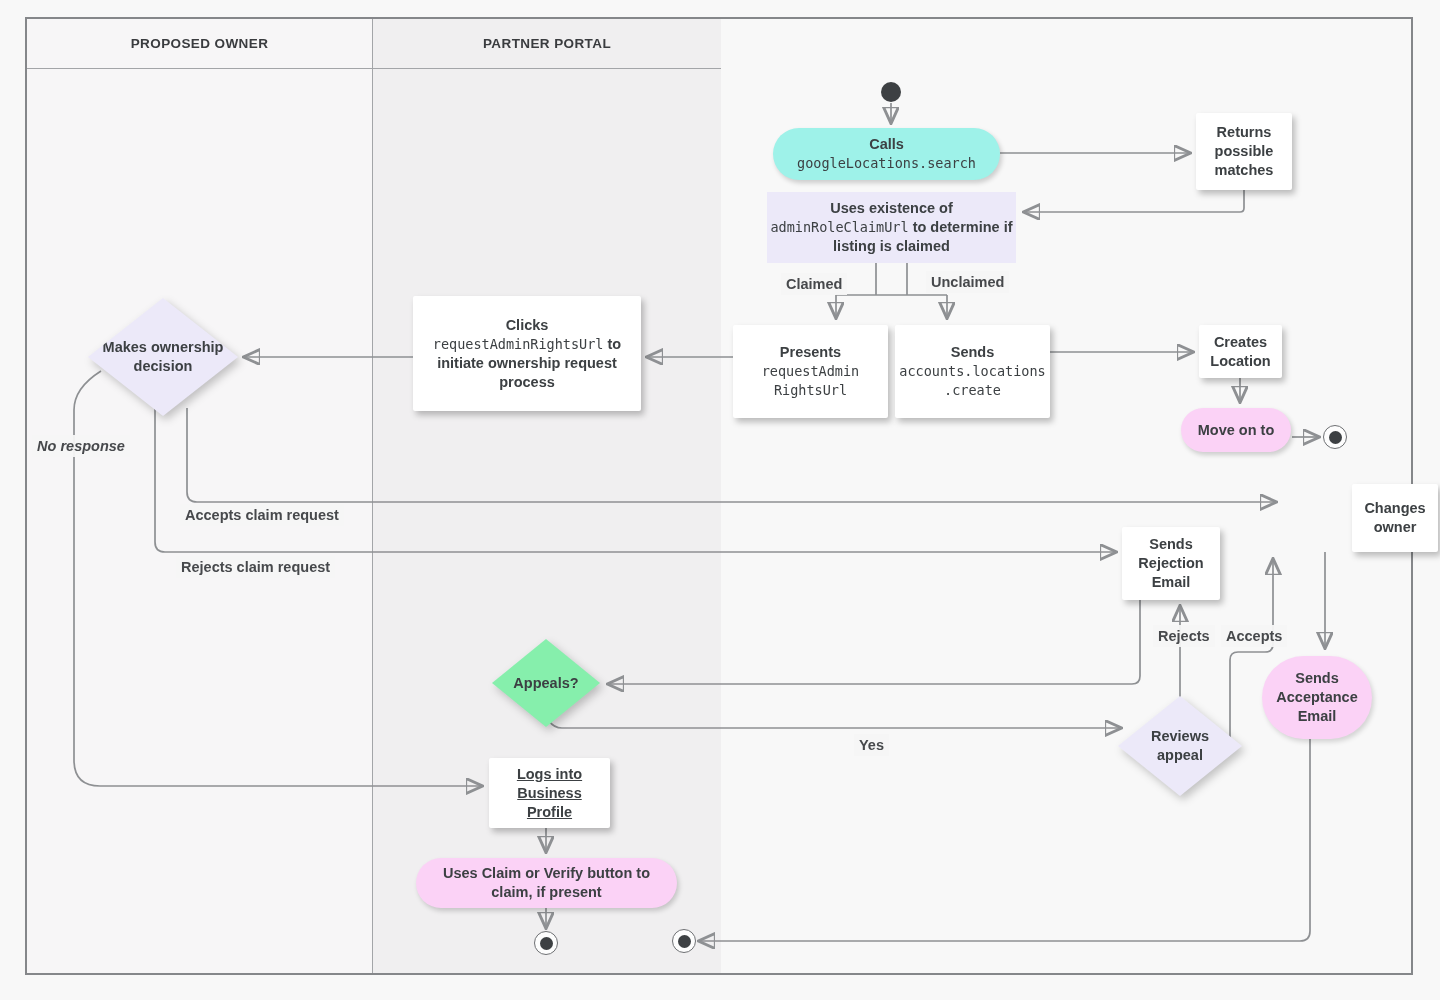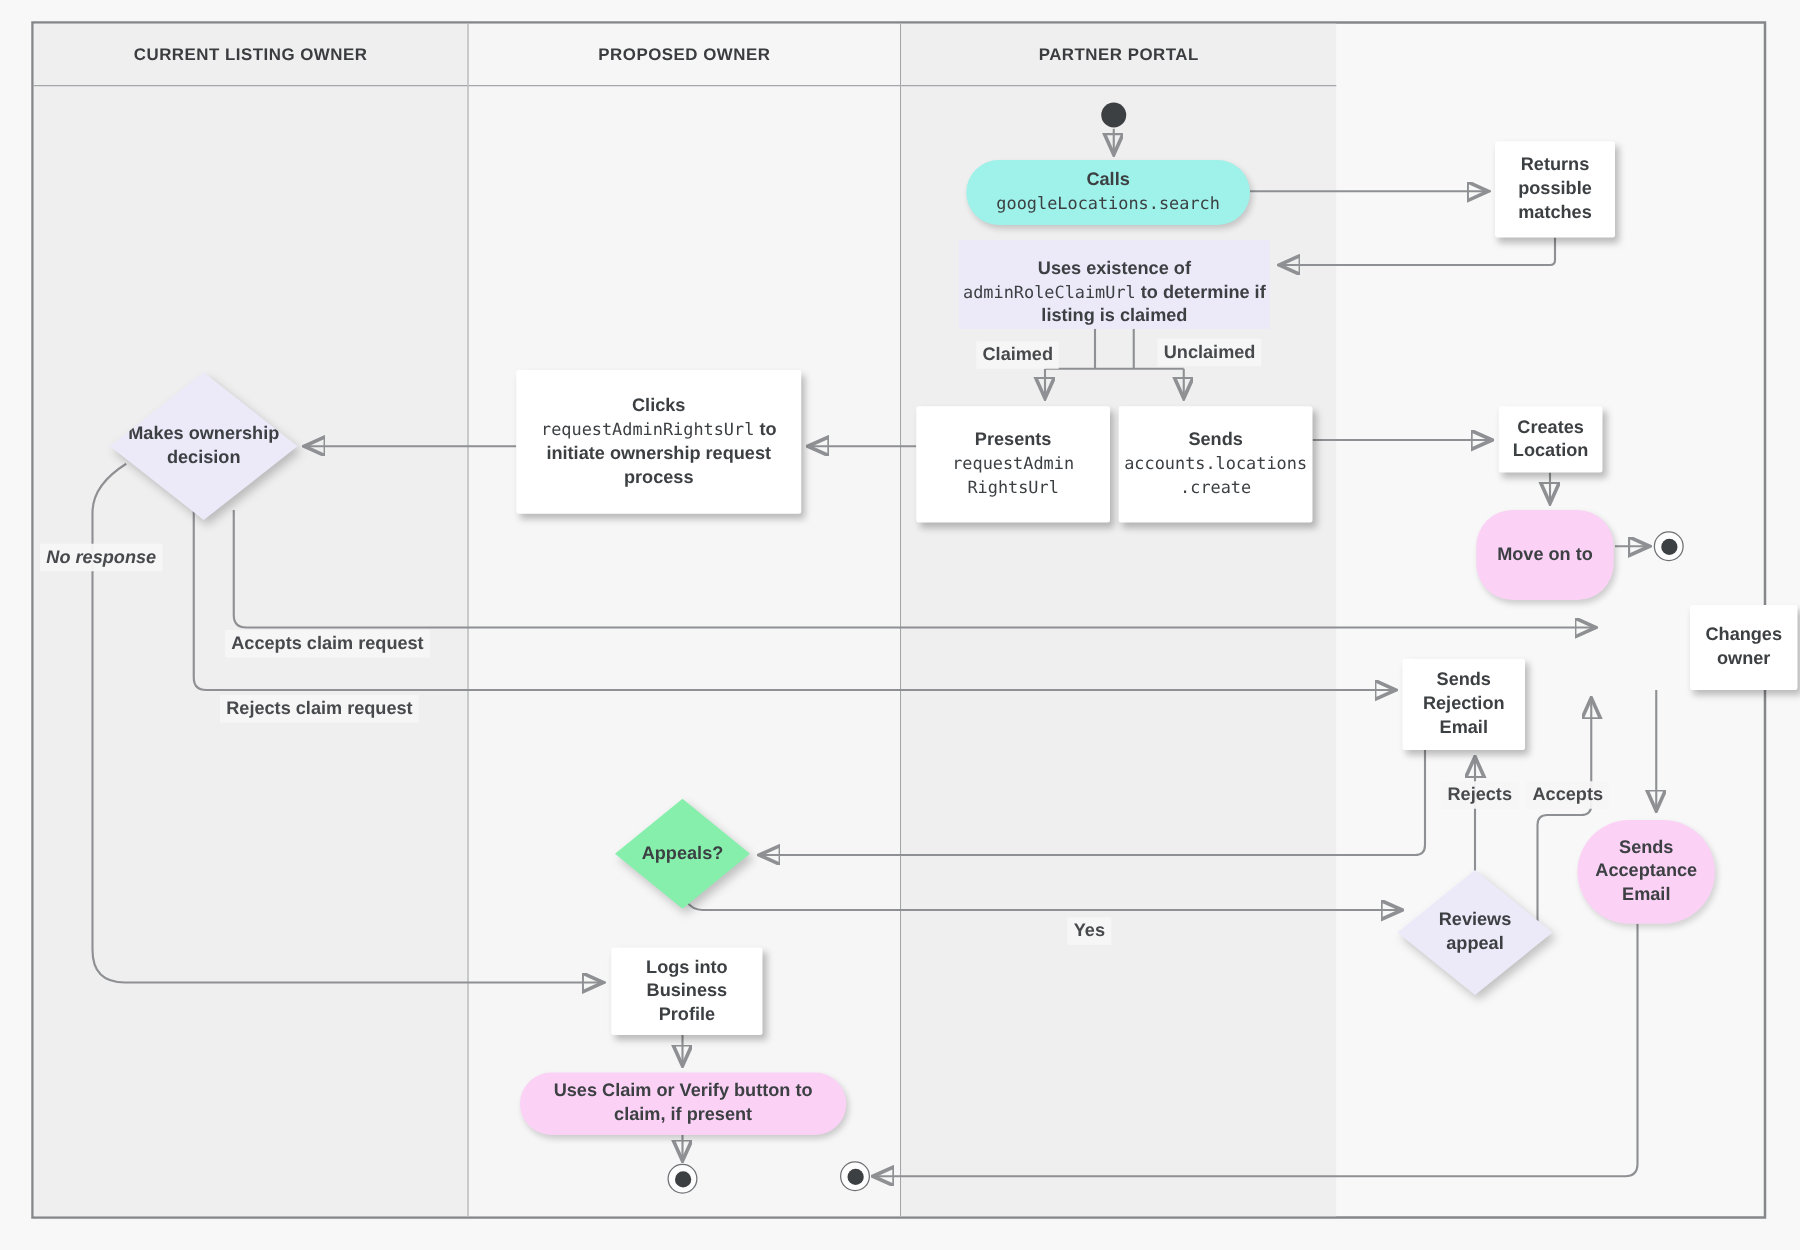--- a/index.html
+++ b/index.html
@@ -31,21 +31,21 @@
   
   .node{
     position:absolute;box-sizing:border-box;
     display:flex;flex-direction:column;align-items:center;justify-content:center;
     text-align:center;font-size:14.5px;font-weight:700;line-height:19px;color:#3c4043;
   }
   .box{background:#ffffff;border-radius:2px;box-shadow:3px 4px 6px rgba(0,0,0,.25);padding:6px;}
   .pill{box-shadow:2px 3px 5px rgba(0,0,0,.18);padding:4px 10px;}
   .teal{background:#9ef2e9;}
   .pinkfill{background:#fbd2f6;}
-  .lavfill{background:#ece9f9;justify-content:flex-end;}
+  .lavfill{background:#ece9f9;}
   .code{font-family:"DejaVu Sans Mono",monospace;font-weight:400;font-size:13.5px;}
   .inline-wrap{display:block;padding:0 2px;}
   
   .dshadow{position:absolute;filter:drop-shadow(3px 4px 4px rgba(0,0,0,.22));}
   .diamond{
     width:100%;height:100%;
     clip-path:polygon(50% 0,100% 50%,50% 100%,0 50%);
     display:flex;align-items:center;justify-content:center;text-align:center;
     font-size:14.5px;font-weight:700;line-height:19px;color:#3c4043;box-sizing:border-box;padding:10px;
   }
@@ -62,23 +62,20 @@
   .elabel{
     position:absolute;font-size:14.5px;font-weight:700;color:#47494c;line-height:20px;
     background:rgba(246,245,246,.95);padding:1px 5px;text-align:center;white-space:nowrap;
   }
   .elabel.wrap{white-space:normal;font-style:italic;}
 </style>
 </head>
 <body>
 
 <div class="frame">
-  <div class="lane shade-a" style="width:348px">
-    <div class="lane-header">CURRENT LISTING OWNER</div>
-  </div>
   <div class="lane shade-b" style="width:346px">
     <div class="lane-header">PROPOSED OWNER</div>
   </div>
   <div class="lane shade-a" style="width:348px">
     <div class="lane-header">PARTNER PORTAL</div>
   </div>
 </div>
 
 <svg class="wires" viewBox="0 0 1440 1000">
   <defs>
@@ -153,21 +150,21 @@
 </div>
 
 <div class="dshadow" style="left:88px;top:298px;width:150px;height:118px;">
   <div class="diamond lavfill">Makes ownership decision</div>
 </div>
 
 <div class="node box" style="left:1199px;top:325px;width:83px;height:53px;">
   <div>Creates Location</div>
 </div>
 
-<div class="node pill pinkfill" style="left:1181px;top:408px;width:110px;height:72px;border-radius:29px;">
+<div class="node pill pinkfill" style="left:1181px;top:408px;width:110px;height:44px;border-radius:29px;">
   <div>Move on to</div>
 </div>
 
 <div class="node box" style="left:1352px;top:484px;width:86px;height:68px;">
   <div>Changes owner</div>
 </div>
 
 <div class="node box" style="left:1122px;top:527px;width:98px;height:73px;">
   <div>Sends Rejection Email</div>
 </div>
@@ -177,21 +174,21 @@
 </div>
 
 <div class="dshadow" style="left:1118px;top:696px;width:124px;height:100px;">
   <div class="diamond lavfill">Reviews appeal</div>
 </div>
 
 <div class="dshadow" style="left:492px;top:639px;width:108px;height:88px;">
   <div class="diamond white">Appeals?</div>
 </div>
 
-<div class="node box" style="left:489px;top:758px;width:121px;height:70px;">
+<div class="node box" style="left:489px;top:758px;width:121px;height:70px;text-decoration:underline;">
   <div>Logs into Business Profile</div>
 </div>
 
 <div class="node pill pinkfill" style="left:416px;top:858px;width:261px;height:50px;border-radius:25px;">
   <div>Uses Claim or Verify button to claim, if present</div>
 </div>
 
 <div class="elabel" style="left:781px;top:273px;">Claimed</div>
 <div class="elabel" style="left:926px;top:271px;">Unclaimed</div>
 <div class="elabel wrap" style="left:32px;top:435px;width:88px;">No response</div>

